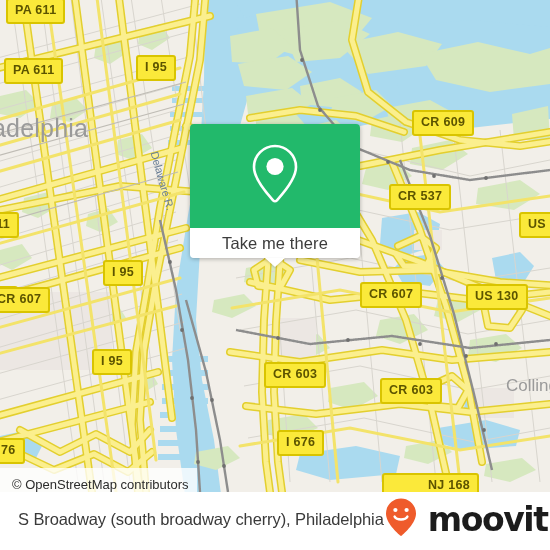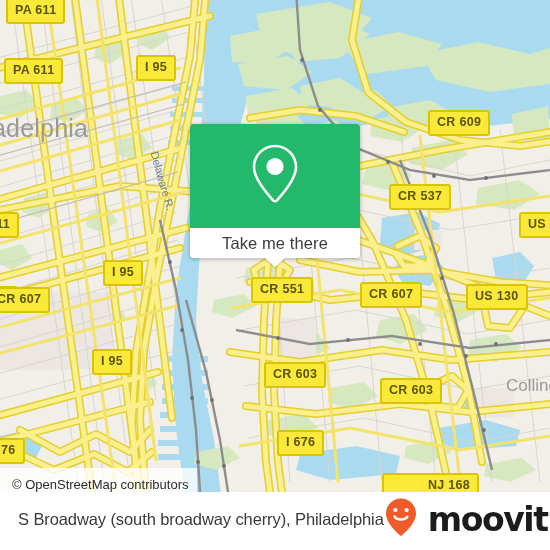--- a/index.html
+++ b/index.html
@@ -444,23 +444,22 @@
     <div class="map-label river-label" style="left:160px; top:150px; transform: rotate(74deg); transform-origin: left top;">Delaware R.</div>
 
     <div class="shield" style="left:6px;  top:-2px;">PA 611</div>
     <div class="shield" style="left:4px;  top:58px;">PA 611</div>
     <div class="shield" style="left:-20px;top:212px;">611</div>
     <div class="shield" style="left:-14px;top:286px;">11</div>
     <div class="shield" style="left:136px;top:55px;">I 95</div>
     <div class="shield" style="left:103px;top:260px;">I 95</div>
     <div class="shield" style="left:92px; top:349px;">I 95</div>
     <div class="shield" style="left:-8px; top:438px;">76</div>
-    <div class="shield" style="left:428px;top:110px;">CR 609</div>
+    <div class="shield" style="left:412px;top:110px;">CR 609</div>
     <div class="shield" style="left:374px;top:184px;margin-left:15px;">CR 537</div>
-    <div class="shield" style="left:251px;top:277px;">CR 551</div>
     <div class="shield" style="left:360px;top:282px;">CR 607</div>
     <div class="shield" style="left:-12px;top:287px;">CR 607</div>
     <div class="shield" style="left:264px;top:362px;">CR 603</div>
     <div class="shield" style="left:380px;top:378px;">CR 603</div>
     <div class="shield" style="left:466px;top:284px;">US 130</div>
     <div class="shield" style="left:519px;top:212px;">US 1</div>
     <div class="shield" style="left:277px;top:430px;">I 676</div>
     <div class="shield" style="left:382px;top:473px;padding-left:44px;">NJ 168</div>
 
     <div id="attribution">

